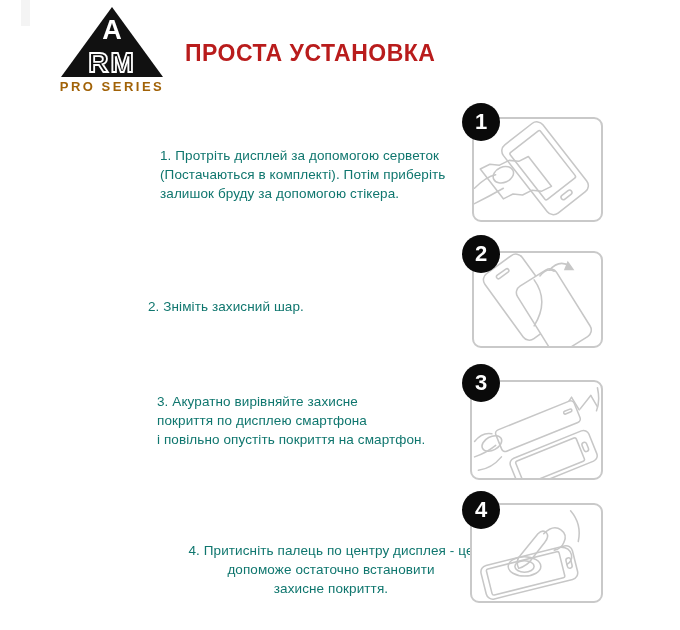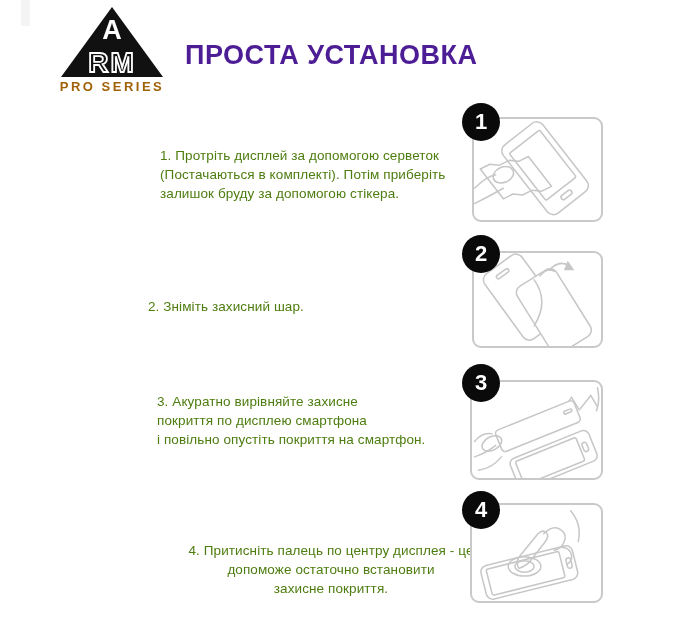--- a/index.html
+++ b/index.html
@@ -9,26 +9,26 @@
   }
   .abs{position:absolute;}
   
   .logo{left:56px;top:6px;width:112px;text-align:center;}
   .logo svg{display:block;margin:0 auto;}
   .logo-series{
     margin-top:1px;font-size:13px;font-weight:bold;letter-spacing:2.5px;
     color:#a16207;white-space:nowrap;
   }
   .page-title{
-    left:185px;top:40px;margin:0;font-size:27px;font-weight:bold;
-    letter-spacing:.5px;color:#4c1d95;white-space:nowrap;
+    left:185px;top:40px;margin:0;font-size:23px;font-weight:bold;
+    letter-spacing:.5px;color:#b91c1c;white-space:nowrap;
   }
   
   .step-text{
-    margin:0;font-size:13.5px;line-height:19px;color:#4d7c0f;
+    margin:0;font-size:13.5px;line-height:19px;color:#0f766e;
     white-space:pre-line;letter-spacing:.1px;width:320px;
   }
   
   .panel{
     border:2px solid #c9c9c9;border-radius:9px;background:#fff;
     box-sizing:border-box;
   }
   .panel svg{display:block;width:100%;height:100%;}
   
   .badge{

